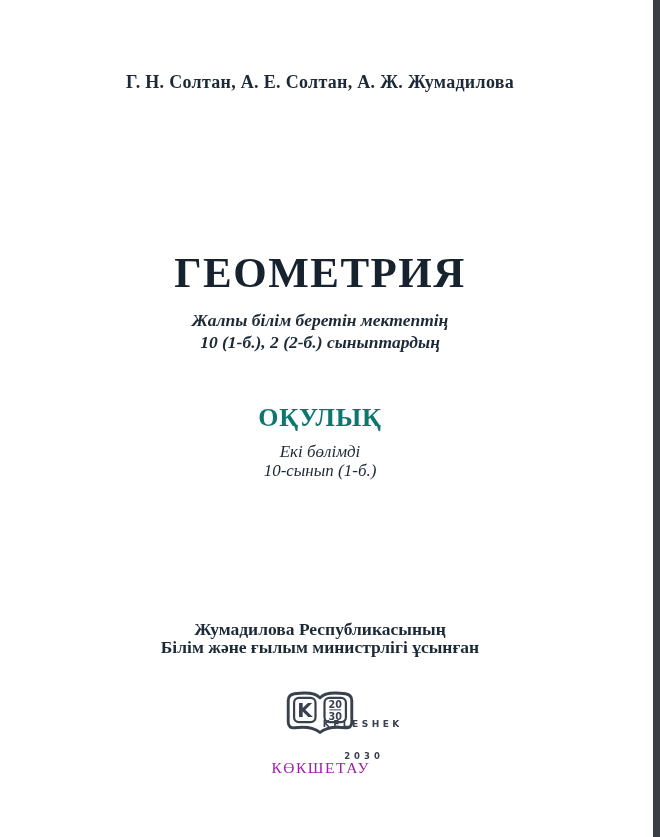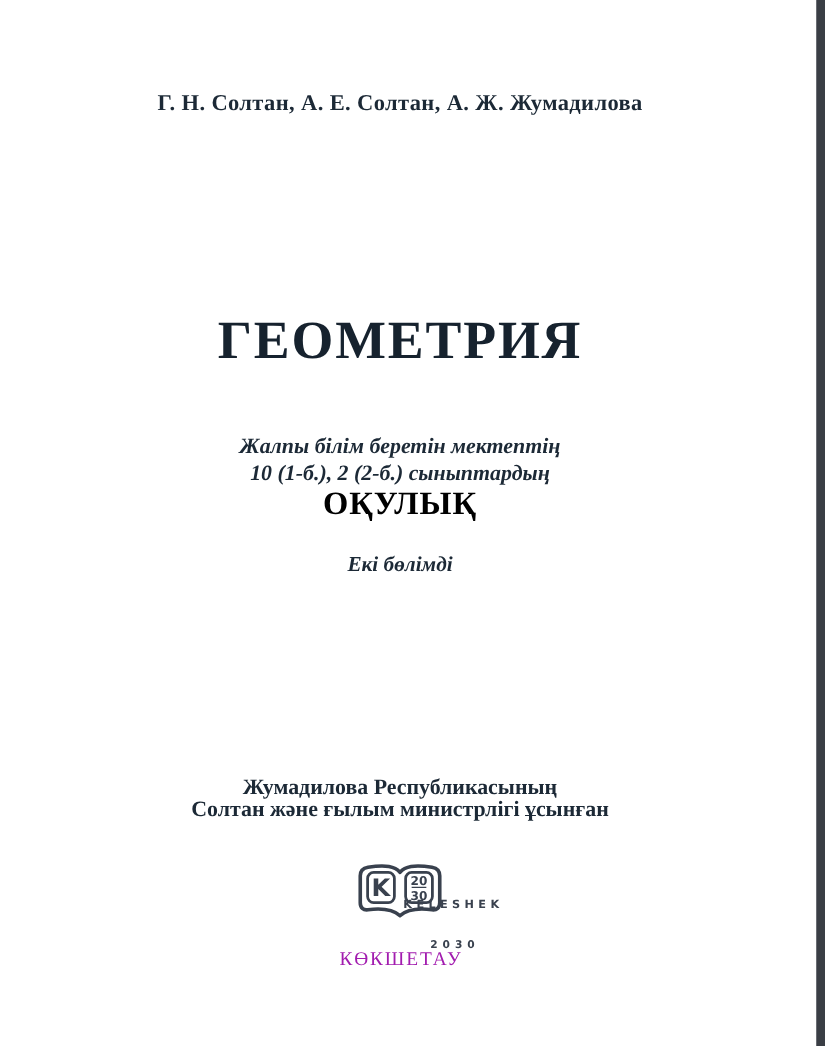--- a/index.html
+++ b/index.html
@@ -48,33 +48,32 @@
     letter-spacing:1.5px;
     color:#16222e;
     text-align:center;
   }
   .subtitle{
     top:309px;
     font-size:17.5px;
     font-weight:bold;
     font-style:italic;
     line-height:22px;
-    margin-top:36px;
   }
   .book-type{
-    top:388px;
+    top:403px;
     font-size:26px;
     font-weight:bold;
     letter-spacing:0.8px;
-    color:#000000;
+    color:#0f766e;
   }
   .edition{
     top:443px;
     font-size:17px;
-    font-weight:bold;
+    font-weight:normal;
     font-style:italic;
     line-height:18.5px;
   }
   .approval{
     top:621px;
     font-size:17.5px;
     font-weight:bold;
     line-height:17.8px;
   }
   .logo-wrap{
@@ -124,25 +123,26 @@
 
   <div class="centered subtitle">
     <div>Жалпы білім беретін мектептің</div>
     <div>10 (1-б.), 2 (2-б.) сыныптардың</div>
   </div>
 
   <div class="centered book-type">ОҚУЛЫҚ</div>
 
   <div class="centered edition">
     <div>Екі бөлімді</div>
+    <div>10-сынып (1-б.)</div>
   </div>
 
   <div class="centered approval">
     <div>Жумадилова Республикасының</div>
-    <div>Солтан және ғылым министрлігі ұсынған</div>
+    <div>Білім және ғылым министрлігі ұсынған</div>
   </div>
 
   <div class="centered logo-wrap">
     <svg viewBox="0 0 104 68" fill="none" stroke="#39414e" xmlns="http://www.w3.org/2000/svg">
       <path d="M52,10 C46,3 36,1 15,4 C9,5 6,8.5 6,14 L6,45 C6,51 9.5,54 15,53.2 C32,51 44,53 52,60 C60,53 72,51 89,53.2 C94.5,54 98,51 98,45 L98,14 C98,8.5 95,5 89,4 C68,1 58,3 52,10 Z" stroke-width="4.2" stroke-linejoin="round"></path>
       <rect x="14.5" y="10" width="31" height="35" rx="7" stroke-width="3.2"></rect>
       <rect x="58.5" y="10" width="31" height="35" rx="7" stroke-width="3.2"></rect>
       <text x="30" y="37.5" text-anchor="middle" stroke="none" fill="#39414e" font-family="DejaVu Sans, sans-serif" font-size="28" font-weight="bold">K</text>
       <text x="74" y="25" text-anchor="middle" stroke="none" fill="#39414e" font-family="DejaVu Sans, sans-serif" font-size="14" font-weight="bold">20</text>
       <line x1="65.5" y1="27.3" x2="82.5" y2="27.3" stroke-width="1.4"></line>

